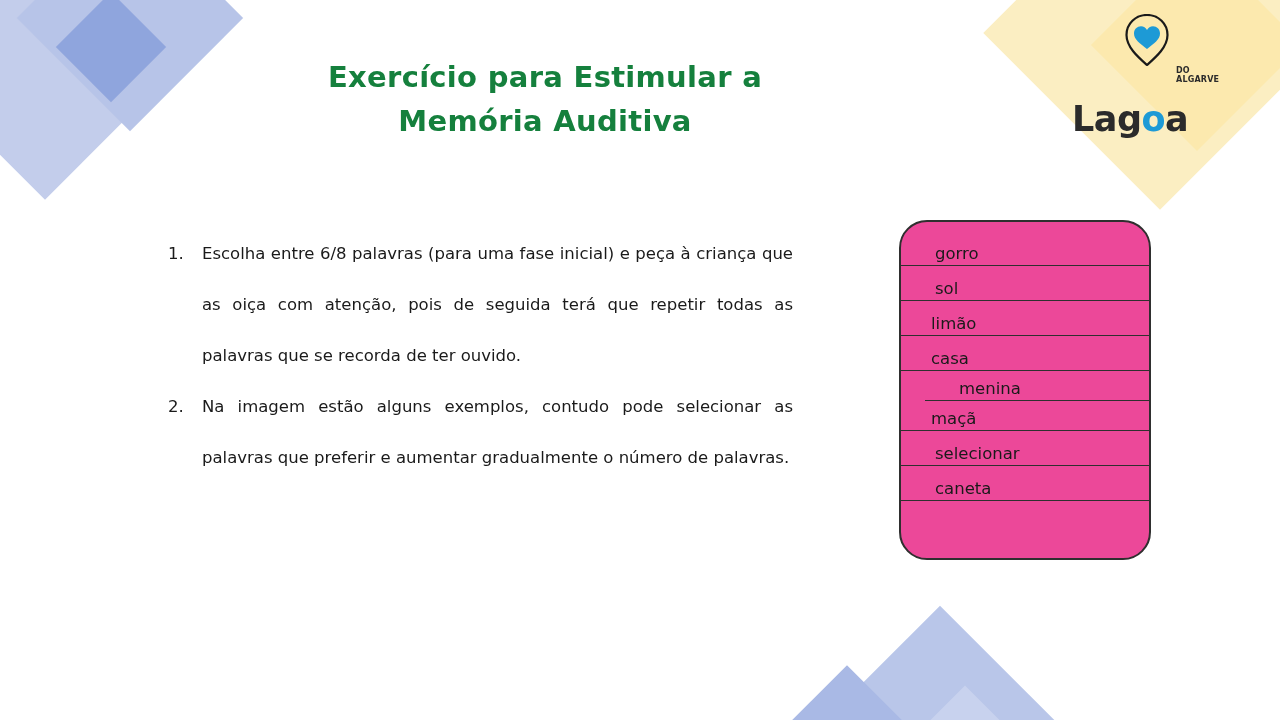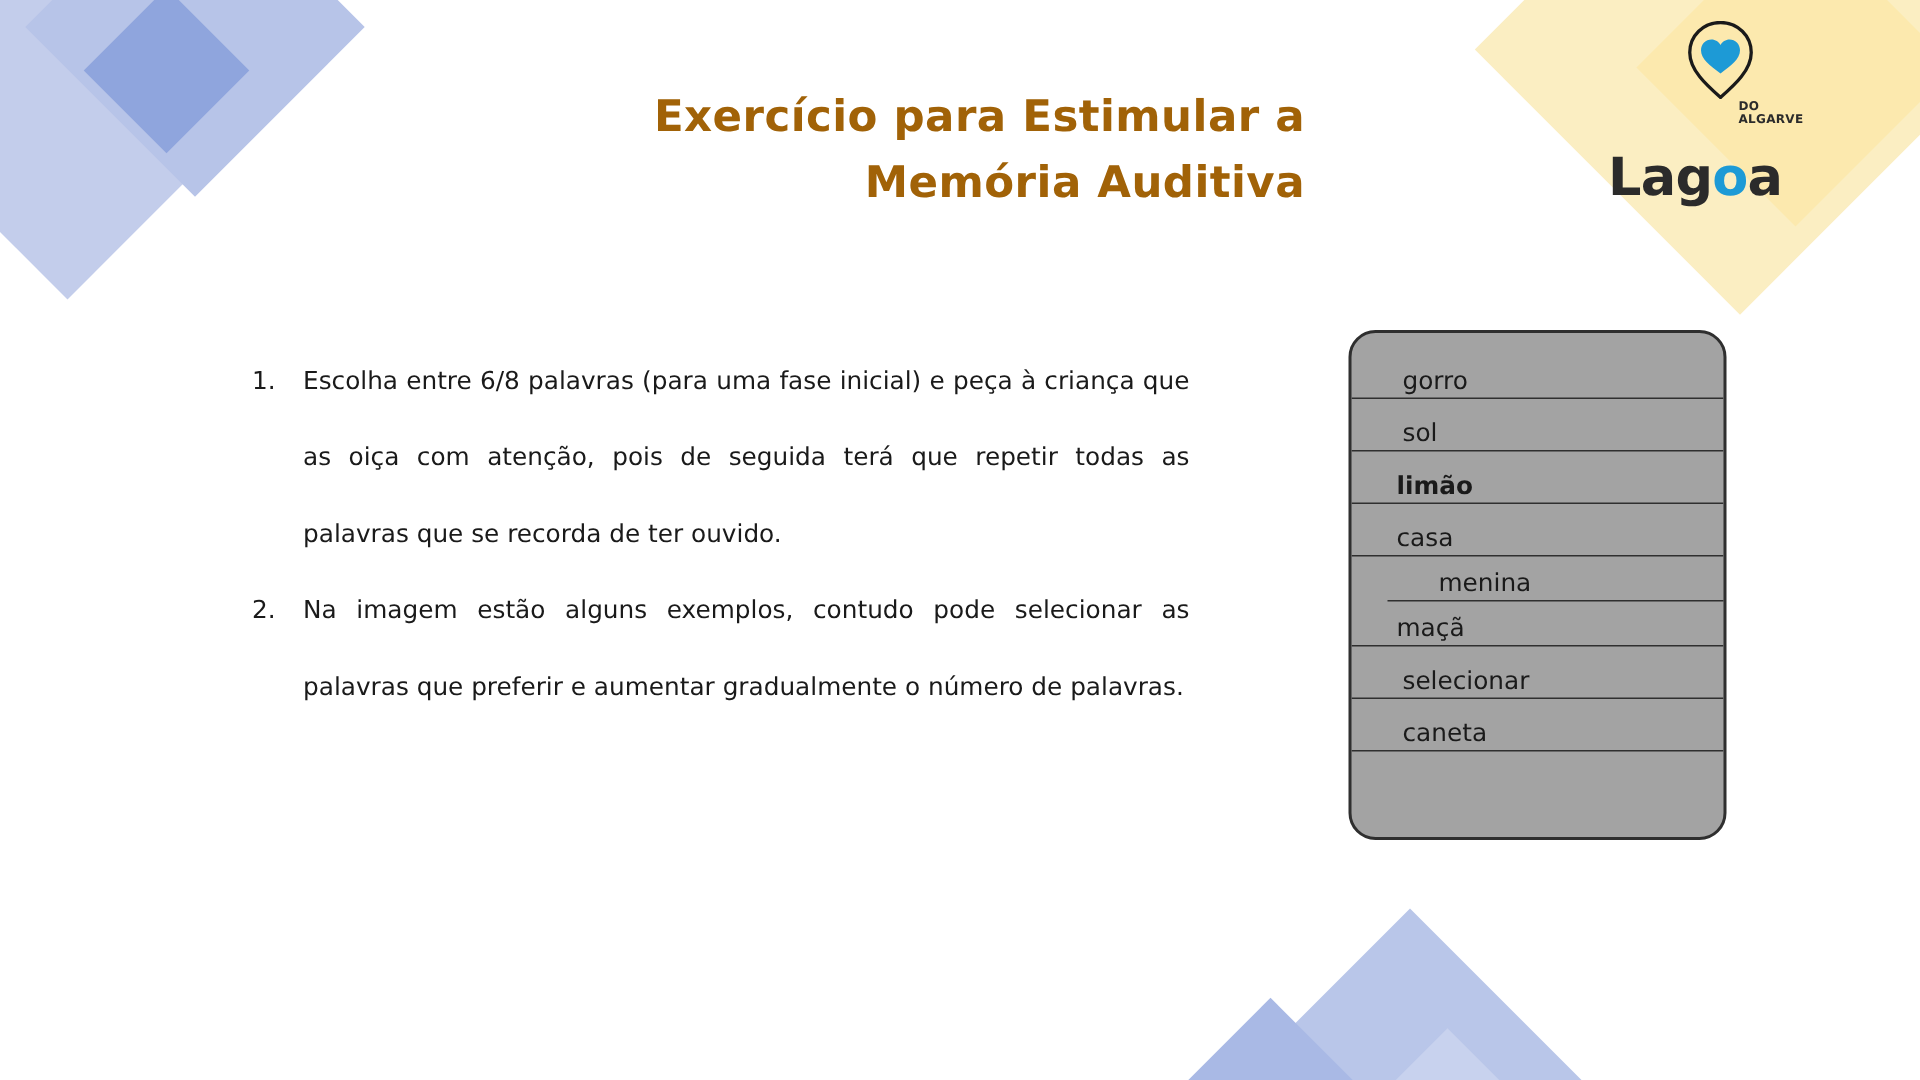--- a/index.html
+++ b/index.html
@@ -116,39 +116,39 @@
     font-size: 35px;
     font-weight: bold;
     color: #2b2b2b;
     letter-spacing: -0.5px;
     line-height: 1;
     margin-top: 44px;
   }
   .logo-word .o-blue { color: #1d9ad6; }
   .logo-sub {
     position: absolute;
-    left: 87px;
+    left: 104px;
     top: 52px;
     font-size: 8px;
     font-weight: bold;
     color: #2b2b2b;
     line-height: 1.15;
     letter-spacing: 0.2px;
   }
 
   
   .title {
     position: absolute;
     left: 220px;
     top: 56px;
     width: 650px;
-    text-align: right;
+    text-align: center;
     font-size: 29px;
     font-weight: bold;
-    color: #a16207;
+    color: #15803d;
     line-height: 1.5;
     letter-spacing: 0.3px;
   }
 
   
   .list {
     position: absolute;
     left: 168px;
     top: 228px;
     width: 625px;
@@ -173,23 +173,23 @@
     text-justify: inter-word;
   }
 
   
   .card {
     position: absolute;
     left: 899px;
     top: 220px;
     width: 252px;
     height: 340px;
-    background: #a3a3a3;
+    background: #ec4899;
     border: 2px solid #2f2f2f;
-    border-radius: 18px;
+    border-radius: 28px;
     box-sizing: border-box;
     overflow: hidden;
   }
   .card-inner {
     position: absolute;
     left: 0;
     top: 0;
     width: 100%;
     height: 100%;
   }
@@ -264,21 +264,21 @@
   </div>
 
   <div class="card">
     <div class="card-inner">
       <div class="word-row indent" style="top:14px;">
           <span>gorro</span>
         </div>
       <div class="word-row indent" style="top:49px;">
           <span>sol</span>
         </div>
-      <div class="word-row" style="top:84px;font-weight:bold;">
+      <div class="word-row" style="top:84px;">
           <span>limão</span>
         </div>
       <div class="word-row" style="top:119px;">
           <span>casa</span>
         </div>
       <div class="word-row indent" style="top:149px;margin-left:24px;">
           <span>menina</span>
         </div>
       <div class="word-row" style="top:179px;">
           <span>maçã</span>

